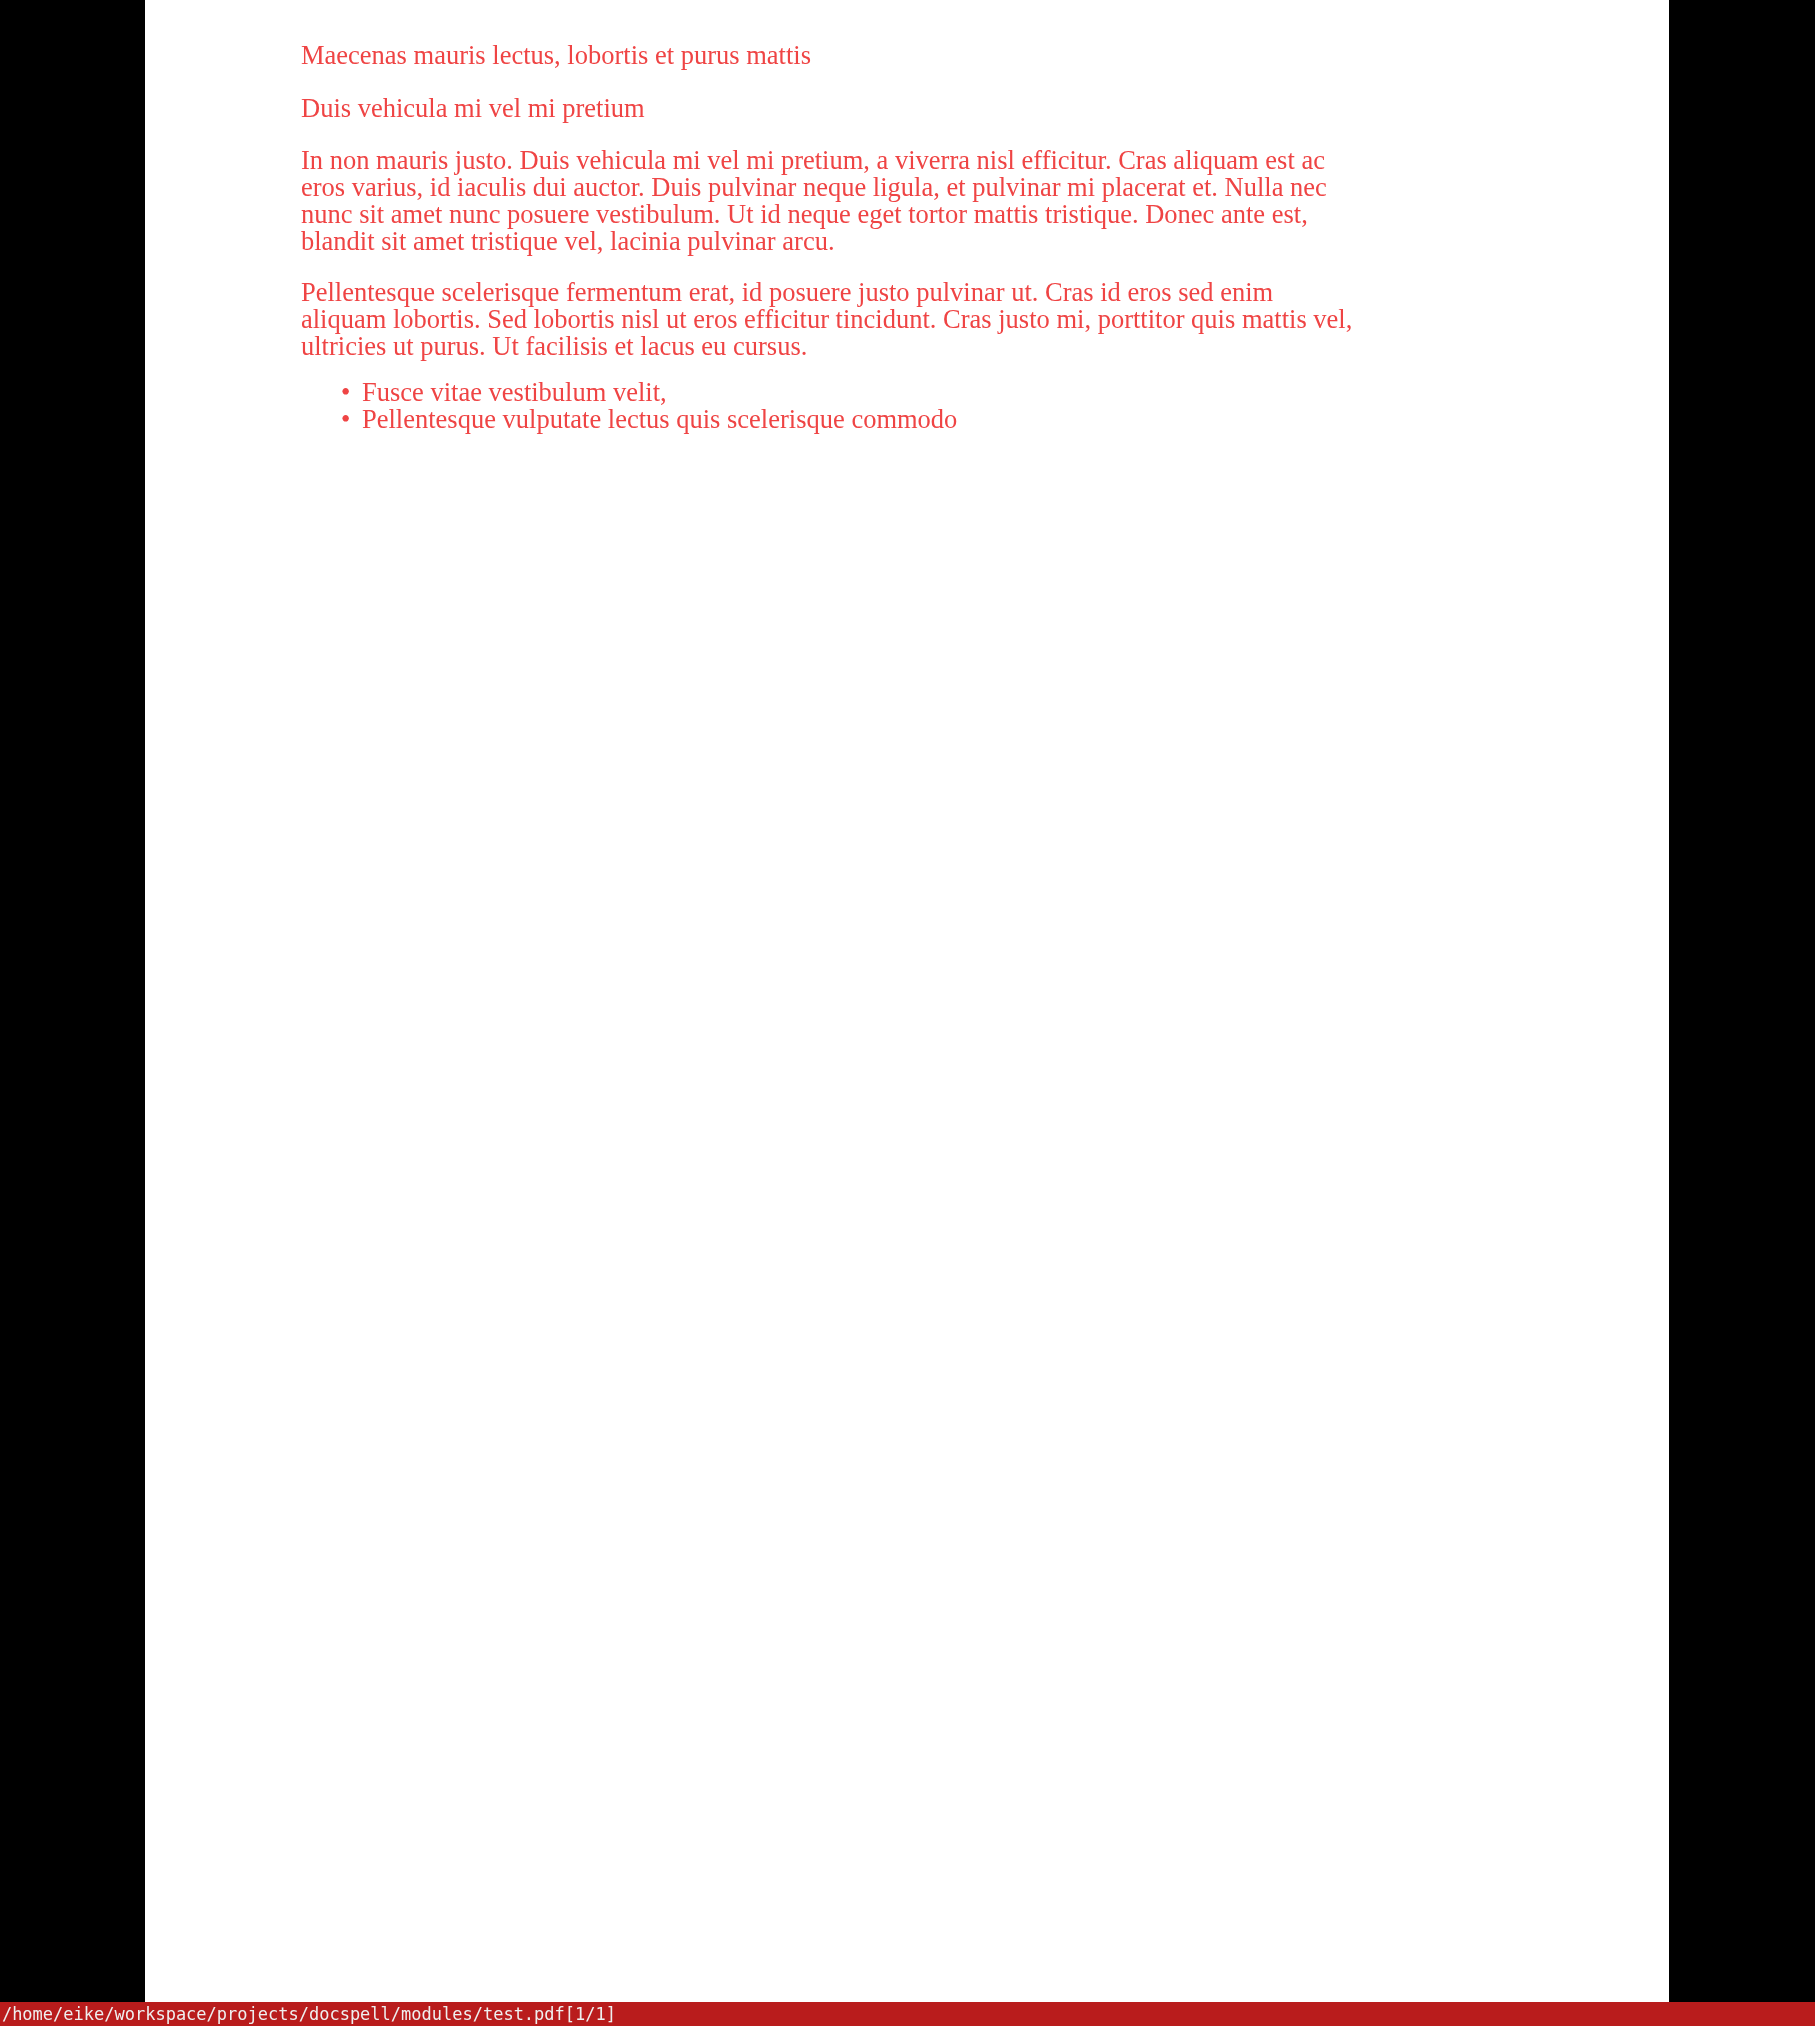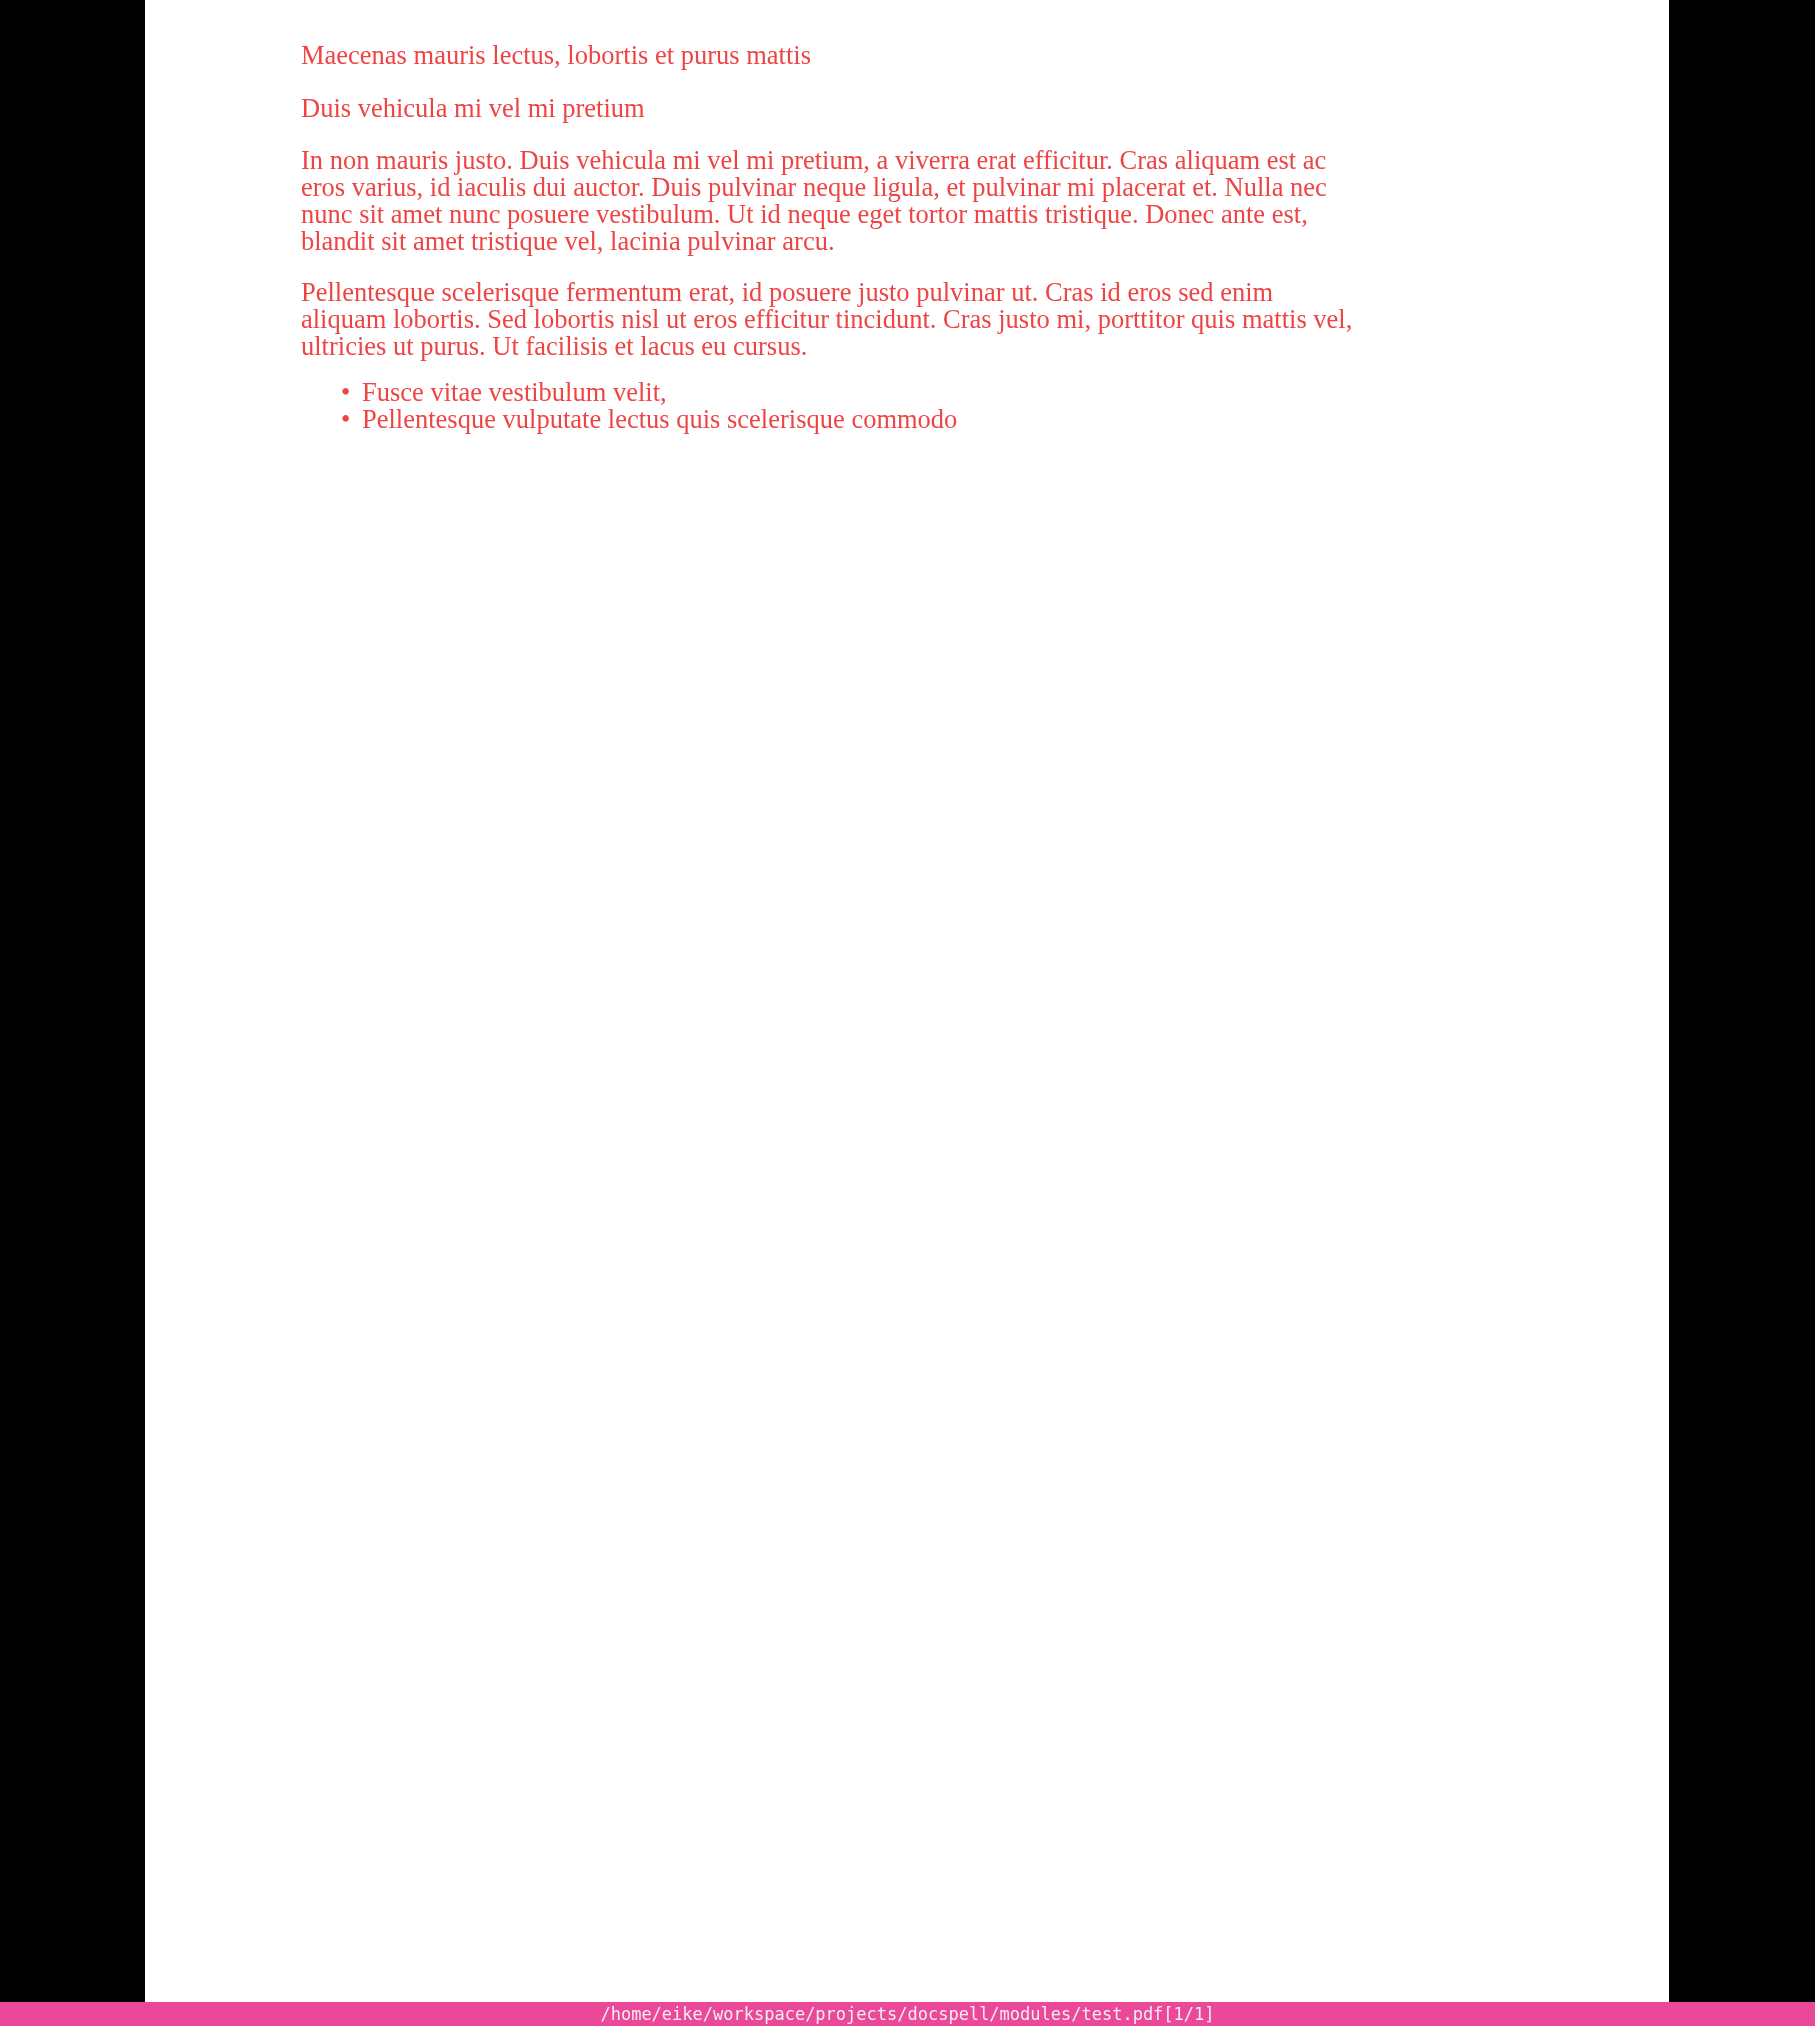--- a/index.html
+++ b/index.html
@@ -55,26 +55,26 @@
     flex: none;
     width: 21px;
   }
   .li-text { white-space: pre; }
   .statusbar {
     position: absolute;
     left: 0;
     top: 2002px;
     width: 1815px;
     height: 24.6px;
-    background: #ec4899;
+    background: #b91c1c;
     color: #efefef;
     font-family: "DejaVu Sans Mono", monospace;
     font-size: 17px;
     display: flex;
-    justify-content: center;
+    justify-content: flex-start;
     align-items: center;
     padding: 0 1.9px;
     box-sizing: border-box;
     white-space: pre;
   }
 </style>
 </head>
 <body>
 
 <div class="viewer">
@@ -84,21 +84,21 @@
 
       <div class="block">
         <div class="line">Maecenas mauris lectus, lobortis et purus mattis</div>
       </div>
 
       <div class="block mt-p2">
         <div class="line">Duis vehicula mi vel mi pretium</div>
       </div>
 
       <div class="block mt-p3">
-        <div class="line">In non mauris justo. Duis vehicula mi vel mi pretium, a viverra erat efficitur. Cras aliquam est ac</div>
+        <div class="line">In non mauris justo. Duis vehicula mi vel mi pretium, a viverra nisl efficitur. Cras aliquam est ac</div>
         <div class="line">eros varius, id iaculis dui auctor. Duis pulvinar neque ligula, et pulvinar mi placerat et. Nulla nec</div>
         <div class="line">nunc sit amet nunc posuere vestibulum. Ut id neque eget tortor mattis tristique. Donec ante est,</div>
         <div class="line">blandit sit amet tristique vel, lacinia pulvinar arcu.</div>
       </div>
 
       <div class="block mt-p4">
         <div class="line">Pellentesque scelerisque fermentum erat, id posuere justo pulvinar ut. Cras id eros sed enim</div>
         <div class="line">aliquam lobortis. Sed lobortis nisl ut eros efficitur tincidunt. Cras justo mi, porttitor quis mattis vel,</div>
         <div class="line">ultricies ut purus. Ut facilisis et lacus eu cursus.</div>
       </div>

